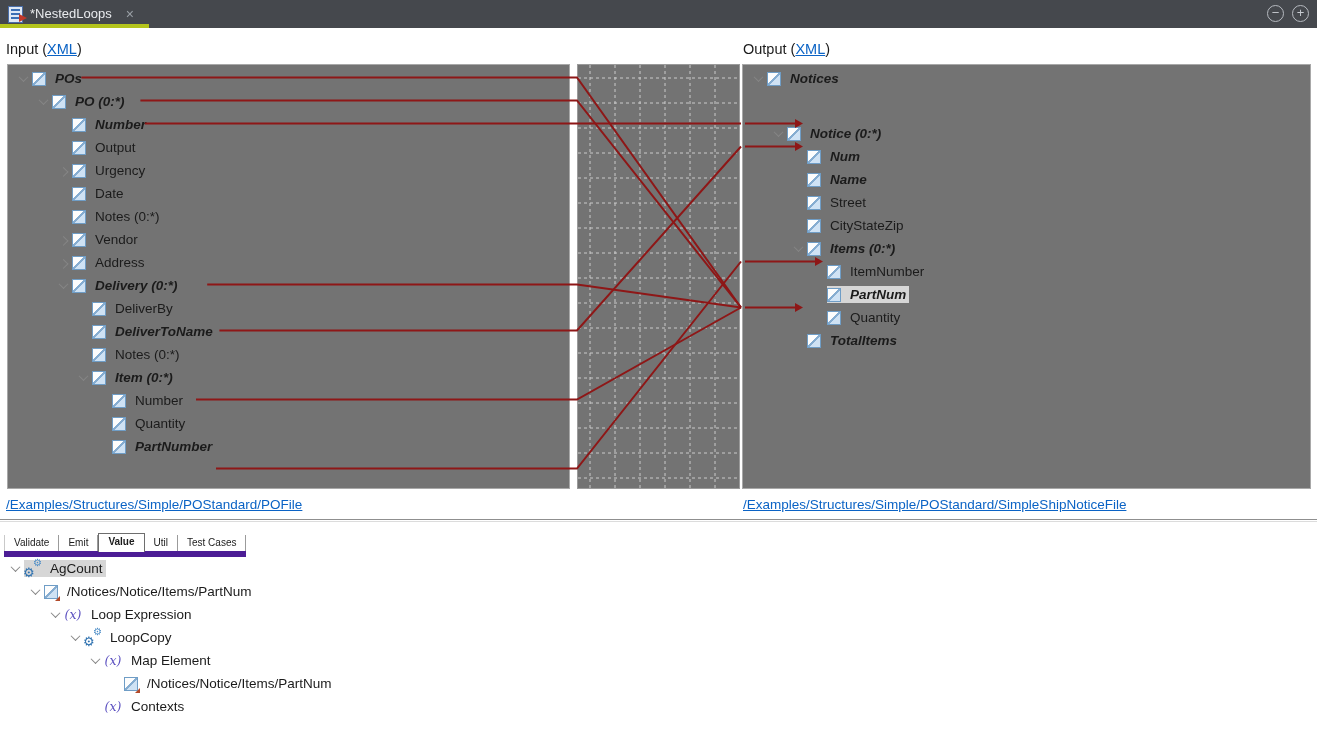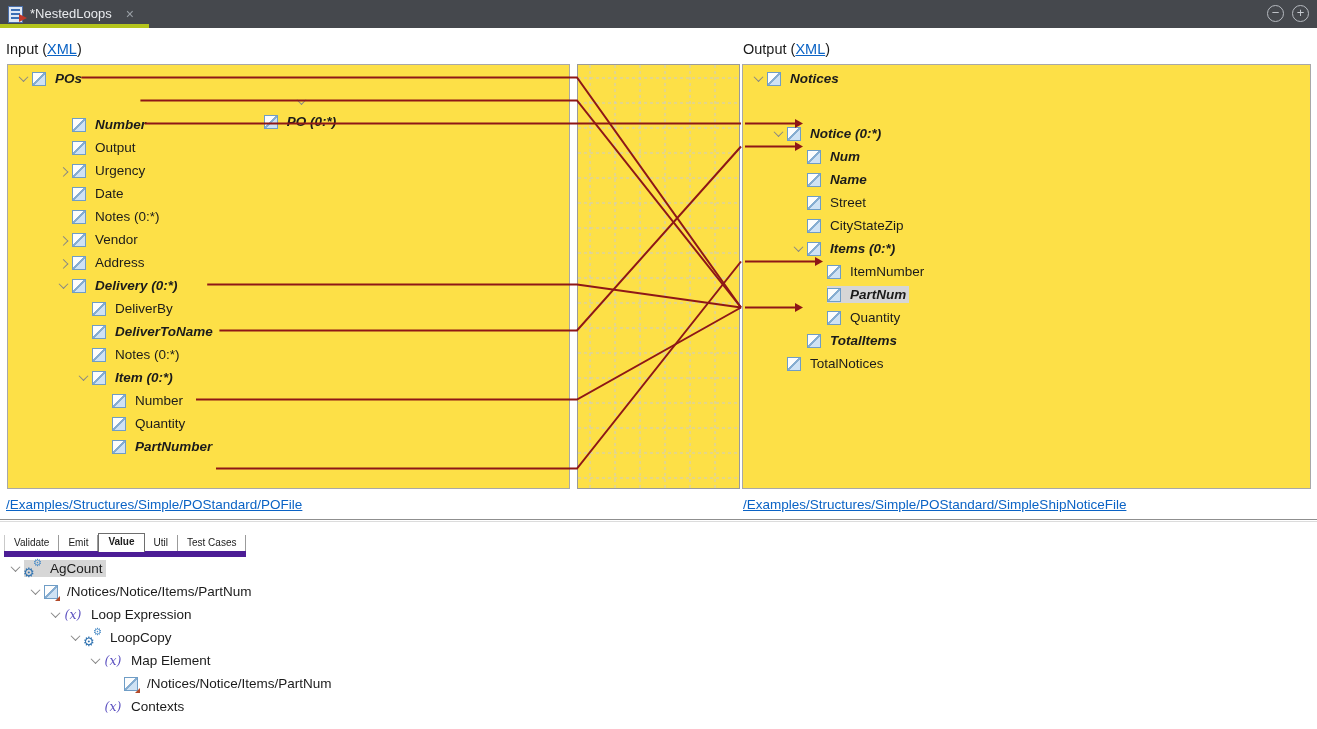--- a/index.html
+++ b/index.html
@@ -20,21 +20,21 @@
   .win-controls{position:absolute;right:8px;top:5px;display:flex;gap:8px;}
   .circle-btn{width:15px;height:15px;border:1px solid #b6bac0;border-radius:50%;color:#c7cbd1;
        font-size:13px;line-height:14px;text-align:center;cursor:default;}
 
   
   .pane-header{position:absolute;top:41px;font-size:14.5px;}
   .pane-header a,.file-link{color:#0b63c5;text-decoration:underline;cursor:pointer;}
   .file-link{position:absolute;top:497px;font-size:13.5px;white-space:nowrap;}
 
   
-  .panel{position:absolute;top:64px;height:425px;background:#fde047;border:1px solid #a8a8a8;box-sizing:border-box;}
+  .panel{position:absolute;top:64px;height:425px;background:#737373;border:1px solid #a8a8a8;box-sizing:border-box;}
   #left-panel{left:7px;width:563px;}
   #middle-panel{left:577px;width:163px;border-color:#9a9a9a;}
   #right-panel{left:742px;width:569px;}
   #grid-svg{position:absolute;left:0;top:0;}
 
   
   .trow{height:23px;display:flex;align-items:center;white-space:nowrap;font-size:13.5px;}
   .tree{padding-top:2px;}
   .chev{width:18px;height:23px;display:inline-flex;align-items:center;justify-content:center;flex:none;}
   .chev i{display:block;width:6px;height:6px;border-right:1.5px solid #868686;border-bottom:1.5px solid #868686;}
@@ -99,21 +99,21 @@
       <div class="tree" id="left-tree">
         <div class="trow mapped" style="padding-left: 6px;">
           <span class="chev exp">
             <i></i>
           </span>
           <span class="grp">
             <span class="nicon el-icon"></span>
             <span class="nlabel">POs</span>
           </span>
         </div>
-        <div class="trow mapped" style="padding-left: 26px; flex-direction: column;">
+        <div class="trow mapped" style="padding-left: 26px;">
           <span class="chev exp">
             <i></i>
           </span>
           <span class="grp">
             <span class="nicon el-icon"></span>
             <span class="nlabel">PO (0:*)</span>
           </span>
         </div>
         <div class="trow mapped" style="padding-left: 46px;">
           <span class="chev"></span>
@@ -337,27 +337,20 @@
             <span class="nlabel">Quantity</span>
           </span>
         </div>
         <div class="trow mapped" style="padding-left: 46px;">
           <span class="chev"></span>
           <span class="grp">
             <span class="nicon el-icon"></span>
             <span class="nlabel">TotalItems</span>
           </span>
         </div>
-        <div class="trow" style="padding-left: 26px;">
-          <span class="chev"></span>
-          <span class="grp">
-            <span class="nicon el-icon"></span>
-            <span class="nlabel">TotalNotices</span>
-          </span>
-        </div>
       </div>
     </div>
 
   <a class="file-link" style="left:6px">/Examples/Structures/Simple/POStandard/POFile</a>
   <a class="file-link" style="left:743px">/Examples/Structures/Simple/POStandard/SimpleShipNoticeFile</a>
 
   <div class="divider-a"></div>
   <div class="divider-b"></div>
 
   <div class="tabstrip" id="tabstrip">

